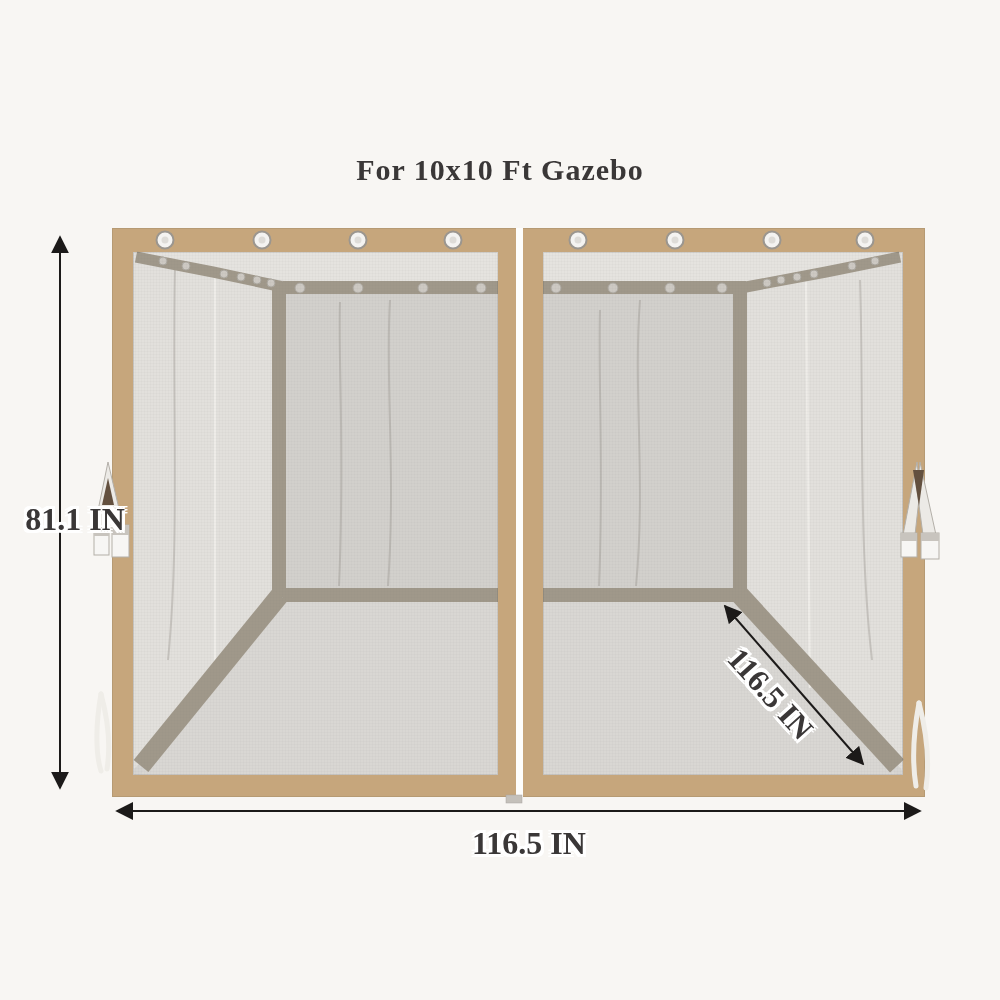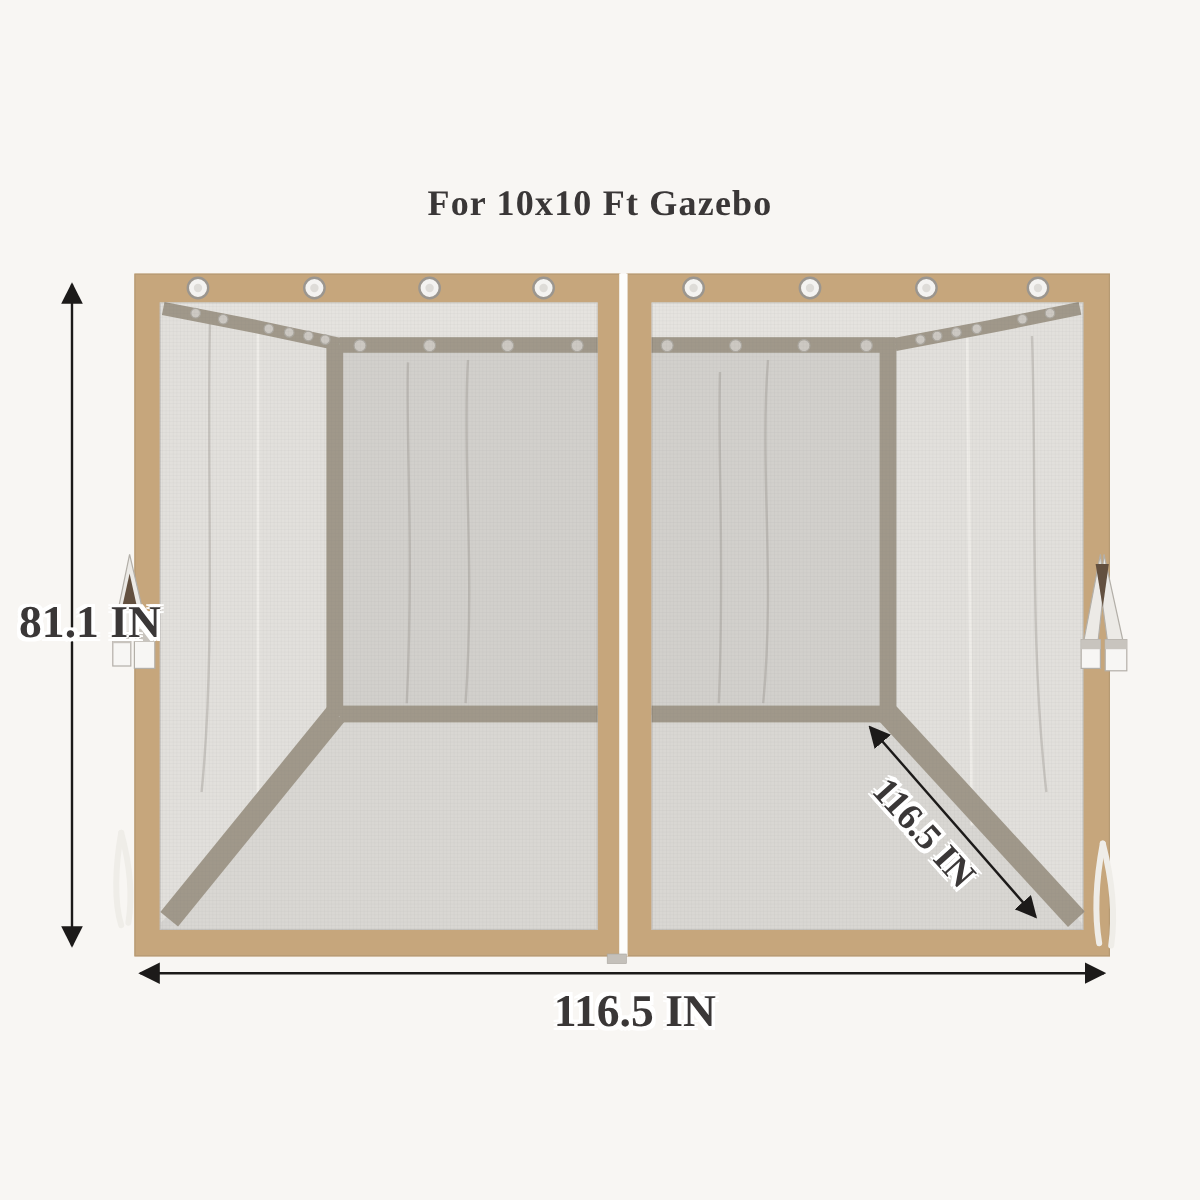--- a/index.html
+++ b/index.html
@@ -28,21 +28,21 @@
   .strapf{fill:#eceae6;stroke:#b3afa8;stroke-width:1;}
   .strapd{fill:#63503f;}
   .tab{fill:#f7f6f4;stroke:#b3afa8;stroke-width:1;}
   .tabcap{fill:#c8c4be;}
   .title{
     position:absolute;top:153px;left:0;width:1000px;text-align:center;
     font-weight:bold;font-size:30px;color:var(--text,#3a3737);letter-spacing:1px;
   }
   .dim-label{
     position:absolute;transform:translate(-50%,-50%);
-    font-weight:bold;font-size:38px;color:var(--text,#3a3737);white-space:nowrap;
+    font-weight:bold;font-size:32px;color:var(--text,#3a3737);white-space:nowrap;
     text-shadow:
       -3px -3px 0 #fff, 3px -3px 0 #fff, -3px 3px 0 #fff, 3px 3px 0 #fff,
       -3px 0 0 #fff, 3px 0 0 #fff, 0 -3px 0 #fff, 0 3px 0 #fff,
       -1px -1px 0 #fff, 1px 1px 0 #fff;
   }
   #label-depth{transform:translate(-50%,-50%) rotate(48deg);font-size:31px;}
 </style>
 </head>
 <body>
 

